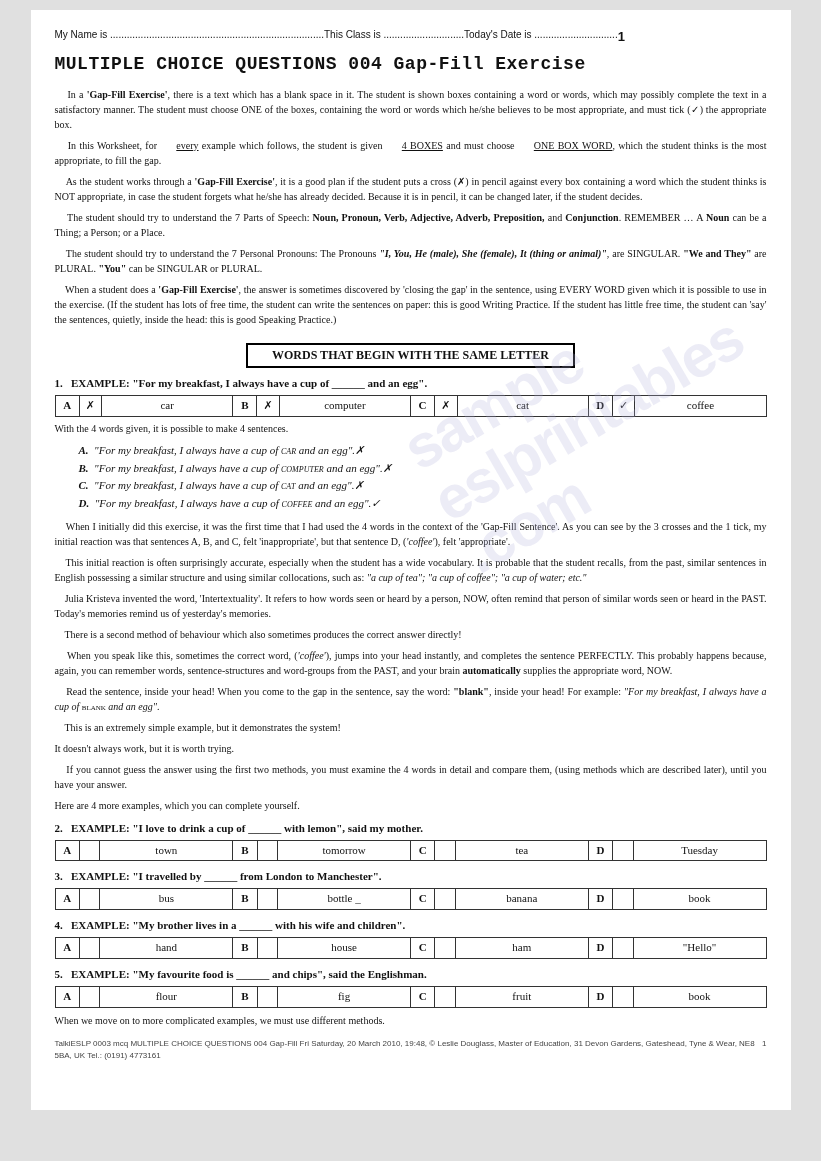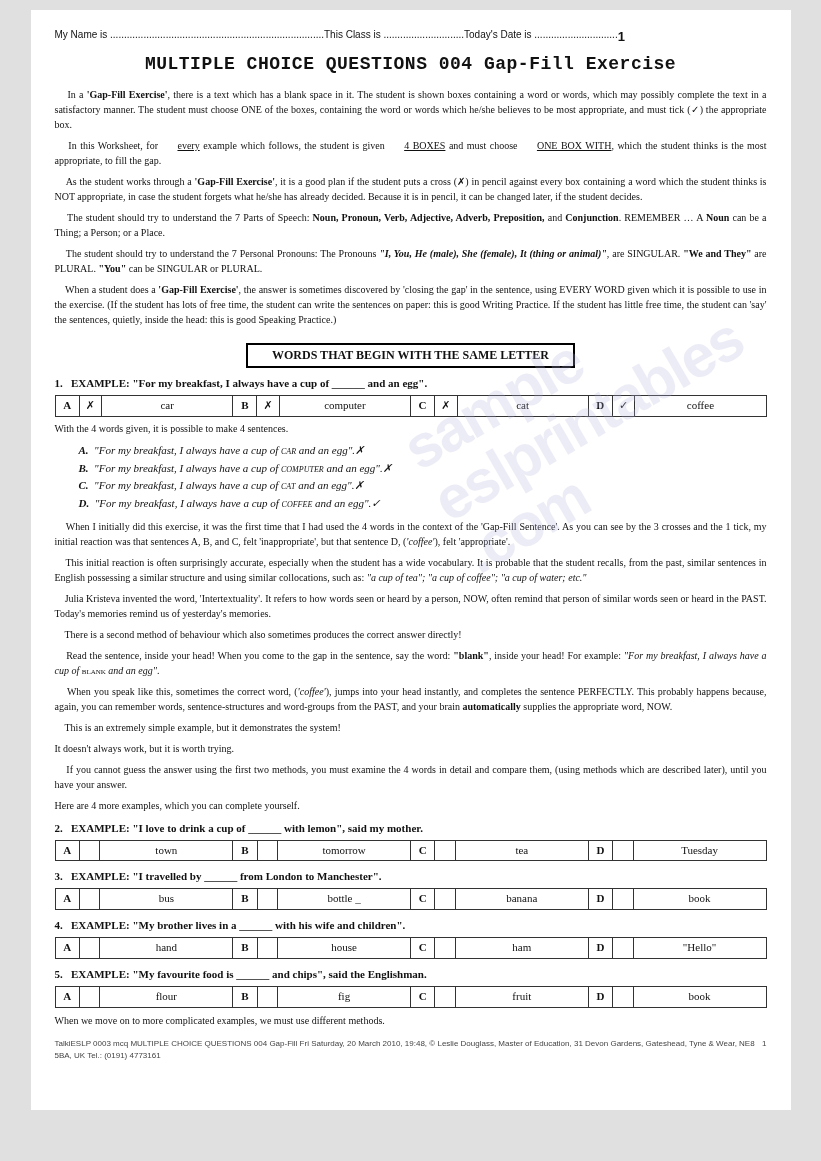--- a/index.html
+++ b/index.html
@@ -29,21 +29,21 @@
     }
     .page-number-top {
       font-size: 13px;
       font-weight: bold;
       font-family: Arial, sans-serif;
     }
     .main-title {
       font-size: 18px;
       font-weight: bold;
       font-family: 'Courier New', monospace;
-      text-align: center;
+      text-align: left;
       margin-bottom: 10px;
       letter-spacing: 0.5px;
     }
     .body-text {
       font-family: 'Comic Sans MS', 'Chalkboard SE', cursive;
       font-size: 10px;
       line-height: 1.5;
       margin-bottom: 6px;
       text-align: justify;
     }
@@ -142,21 +142,21 @@
     <span>Today's Date is ..............................</span>
     <span class="page-number-top">1</span>
   </div>
 
   <div class="main-title">MULTIPLE CHOICE QUESTIONS 004 Gap-Fill Exercise</div>
 
   <div class="body-text">
     &nbsp;&nbsp;&nbsp;&nbsp;In a <b>'Gap-Fill Exercise'</b>, there is a text which has a blank space in it. The student is shown boxes containing a word or words, which may possibly complete the text in a satisfactory manner. The student must choose ONE of the boxes, containing the word or words which he/she believes to be most appropriate, and must tick (✓) the appropriate box.
   </div>
   <div class="body-text">
-    &nbsp;&nbsp;&nbsp;&nbsp;In this Worksheet, for <u>every</u> example which follows, the student is given <u>4 BOXES</u> and must choose <u>ONE BOX WITH</u>, which the student thinks is the most appropriate, to fill the gap.
+    &nbsp;&nbsp;&nbsp;&nbsp;In this Worksheet, for <u>every</u> example which follows, the student is given <u>4 BOXES</u> and must choose <u>ONE BOX WORD</u>, which the student thinks is the most appropriate, to fill the gap.
   </div>
   <div class="body-text">
     &nbsp;&nbsp;&nbsp;&nbsp;As the student works through a <b>'Gap-Fill Exercise'</b>, it is a good plan if the student puts a cross (✗) in pencil against every box containing a word which the student thinks is NOT appropriate, in case the student forgets what he/she has already decided. Because it is in pencil, it can be changed later, if the student decides.
   </div>
   <div class="body-text">
     &nbsp;&nbsp;&nbsp;&nbsp;The student should try to understand the 7 Parts of Speech: <b>Noun, Pronoun, Verb, Adjective, Adverb, Preposition,</b> and <b>Conjunction</b>. REMEMBER … A <b>Noun</b> can be a Thing; a Person; or a Place.
   </div>
   <div class="body-text">
     &nbsp;&nbsp;&nbsp;&nbsp;The student should try to understand the 7 Personal Pronouns: The Pronouns <b><i>"I, You, He (male), She (female), It (thing or animal)"</i></b>, are SINGULAR. <b>"We and They"</b> are PLURAL. <b>"You"</b> can be SINGULAR or PLURAL.
   </div>
@@ -206,24 +206,24 @@
   <div class="body-text">
     &nbsp;&nbsp;&nbsp;&nbsp;This initial reaction is often surprisingly accurate, especially when the student has a wide vocabulary. It is probable that the student recalls, from the past, similar sentences in English possessing a similar structure and using similar collocations, such as: <i>"a cup of tea"; "a cup of coffee"; "a cup of water; etc."</i>
   </div>
   <div class="body-text">
     &nbsp;&nbsp;&nbsp;&nbsp;Julia Kristeva invented the word, 'Intertextuality'. It refers to how words seen or heard by a person, NOW, often remind that person of similar words seen or heard in the PAST. Today's memories remind us of yesterday's memories.
   </div>
   <div class="body-text">
     &nbsp;&nbsp;&nbsp;&nbsp;There is a second method of behaviour which also sometimes produces the correct answer directly!
   </div>
   <div class="body-text">
+    &nbsp;&nbsp;&nbsp;&nbsp;When you speak like this, sometimes the correct word, (<i>'coffee'</i>), jumps into your head instantly, and completes the sentence PERFECTLY. This probably happens because, again, you can remember words, sentence-structures and word-groups from the PAST, and your brain <b>automatically</b> supplies the appropriate word, NOW.
+  </div>
+  <div class="body-text">
     &nbsp;&nbsp;&nbsp;&nbsp;Read the sentence, inside your head! When you come to the gap in the sentence, say the word: <b>"blank"</b>, inside your head! For example: <i>"For my breakfast, I always have a cup of</i> <span style="font-variant:small-caps">blank</span> <i>and an egg"</i>.
-  </div>
-  <div class="body-text">
-    &nbsp;&nbsp;&nbsp;&nbsp;When you speak like this, sometimes the correct word, (<i>'coffee'</i>), jumps into your head instantly, and completes the sentence PERFECTLY. This probably happens because, again, you can remember words, sentence-structures and word-groups from the PAST, and your brain <b>automatically</b> supplies the appropriate word, NOW.
   </div>
   <div class="body-text">&nbsp;&nbsp;&nbsp;&nbsp;This is an extremely simple example, but it demonstrates the system!</div>
   <div class="body-text">It doesn't always work, but it is worth trying.</div>
   <div class="body-text">
     &nbsp;&nbsp;&nbsp;&nbsp;If you cannot guess the answer using the first two methods, you must examine the 4 words in detail and compare them, (using methods which are described later), until you have your answer.
   </div>
   <div class="body-text">Here are 4 more examples, which you can complete yourself.</div>
 
   <div class="example-label">
     <span>2.</span>

